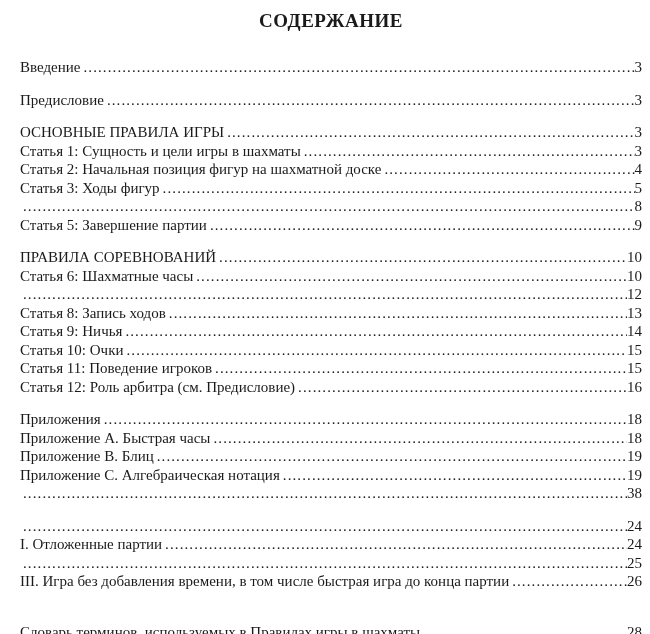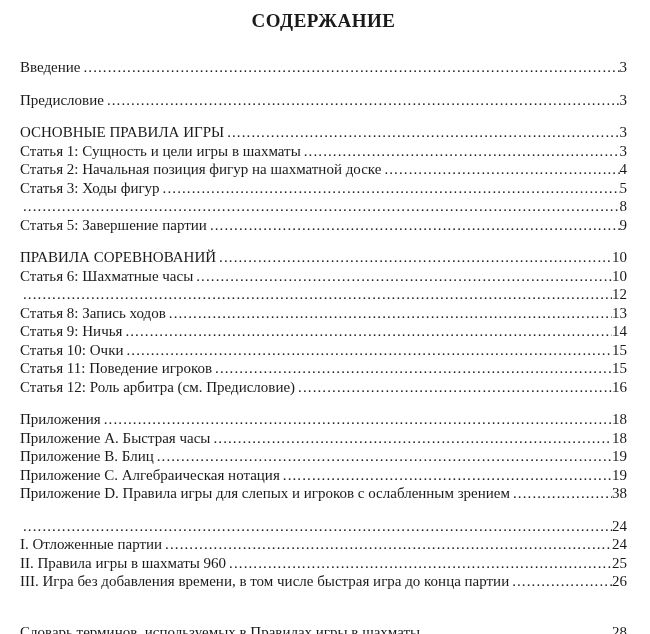--- a/index.html
+++ b/index.html
@@ -11,21 +11,21 @@
     width: 650px;
     height: 634px;
     overflow: hidden;
     font-family: "Liberation Serif", "DejaVu Serif", serif;
     color: #1a1a1a;
   }
   .page {
     box-sizing: border-box;
     width: 650px;
     height: 634px;
-    padding: 10px 23px 0 20px;
+    padding: 10px 8px 0 20px;
   }
   .page-title {
     margin: 0 0 26px 0;
     text-align: center;
     font-size: 19px;
     font-weight: bold;
     letter-spacing: 0.5px;
     line-height: 22px;
   }
   .toc-section {
@@ -183,39 +183,37 @@
     <span class="toc-page">19</span>
   </div>
 
   <div class="toc-row">
     <span class="toc-label">Приложение С. Алгебраическая нотация</span>
     <span class="toc-dots">............................................................................................................................................................................................................................................................................................................</span>
     <span class="toc-page">19</span>
   </div>
 
   <div class="toc-row">
-    <span class="toc-label">Приложение D. Правила игры для слепых и игроков с ослабленным зрением</span>
     <span class="toc-dots">............................................................................................................................................................................................................................................................................................................</span>
     <span class="toc-page">38</span>
   </div>
 </div>
       <div class="toc-section">
   <div class="toc-row">
     <span class="toc-dots">............................................................................................................................................................................................................................................................................................................</span>
     <span class="toc-page">24</span>
   </div>
 
   <div class="toc-row">
     <span class="toc-label">I. Отложенные партии</span>
     <span class="toc-dots">............................................................................................................................................................................................................................................................................................................</span>
     <span class="toc-page">24</span>
   </div>
 
   <div class="toc-row">
-    <span class="toc-label">II. Правила игры в шахматы 960</span>
     <span class="toc-dots">............................................................................................................................................................................................................................................................................................................</span>
     <span class="toc-page">25</span>
   </div>
 
   <div class="toc-row">
     <span class="toc-label">III. Игра без добавления времени, в том числе быстрая игра до конца партии</span>
     <span class="toc-dots">............................................................................................................................................................................................................................................................................................................</span>
     <span class="toc-page">26</span>
   </div>
 </div>

